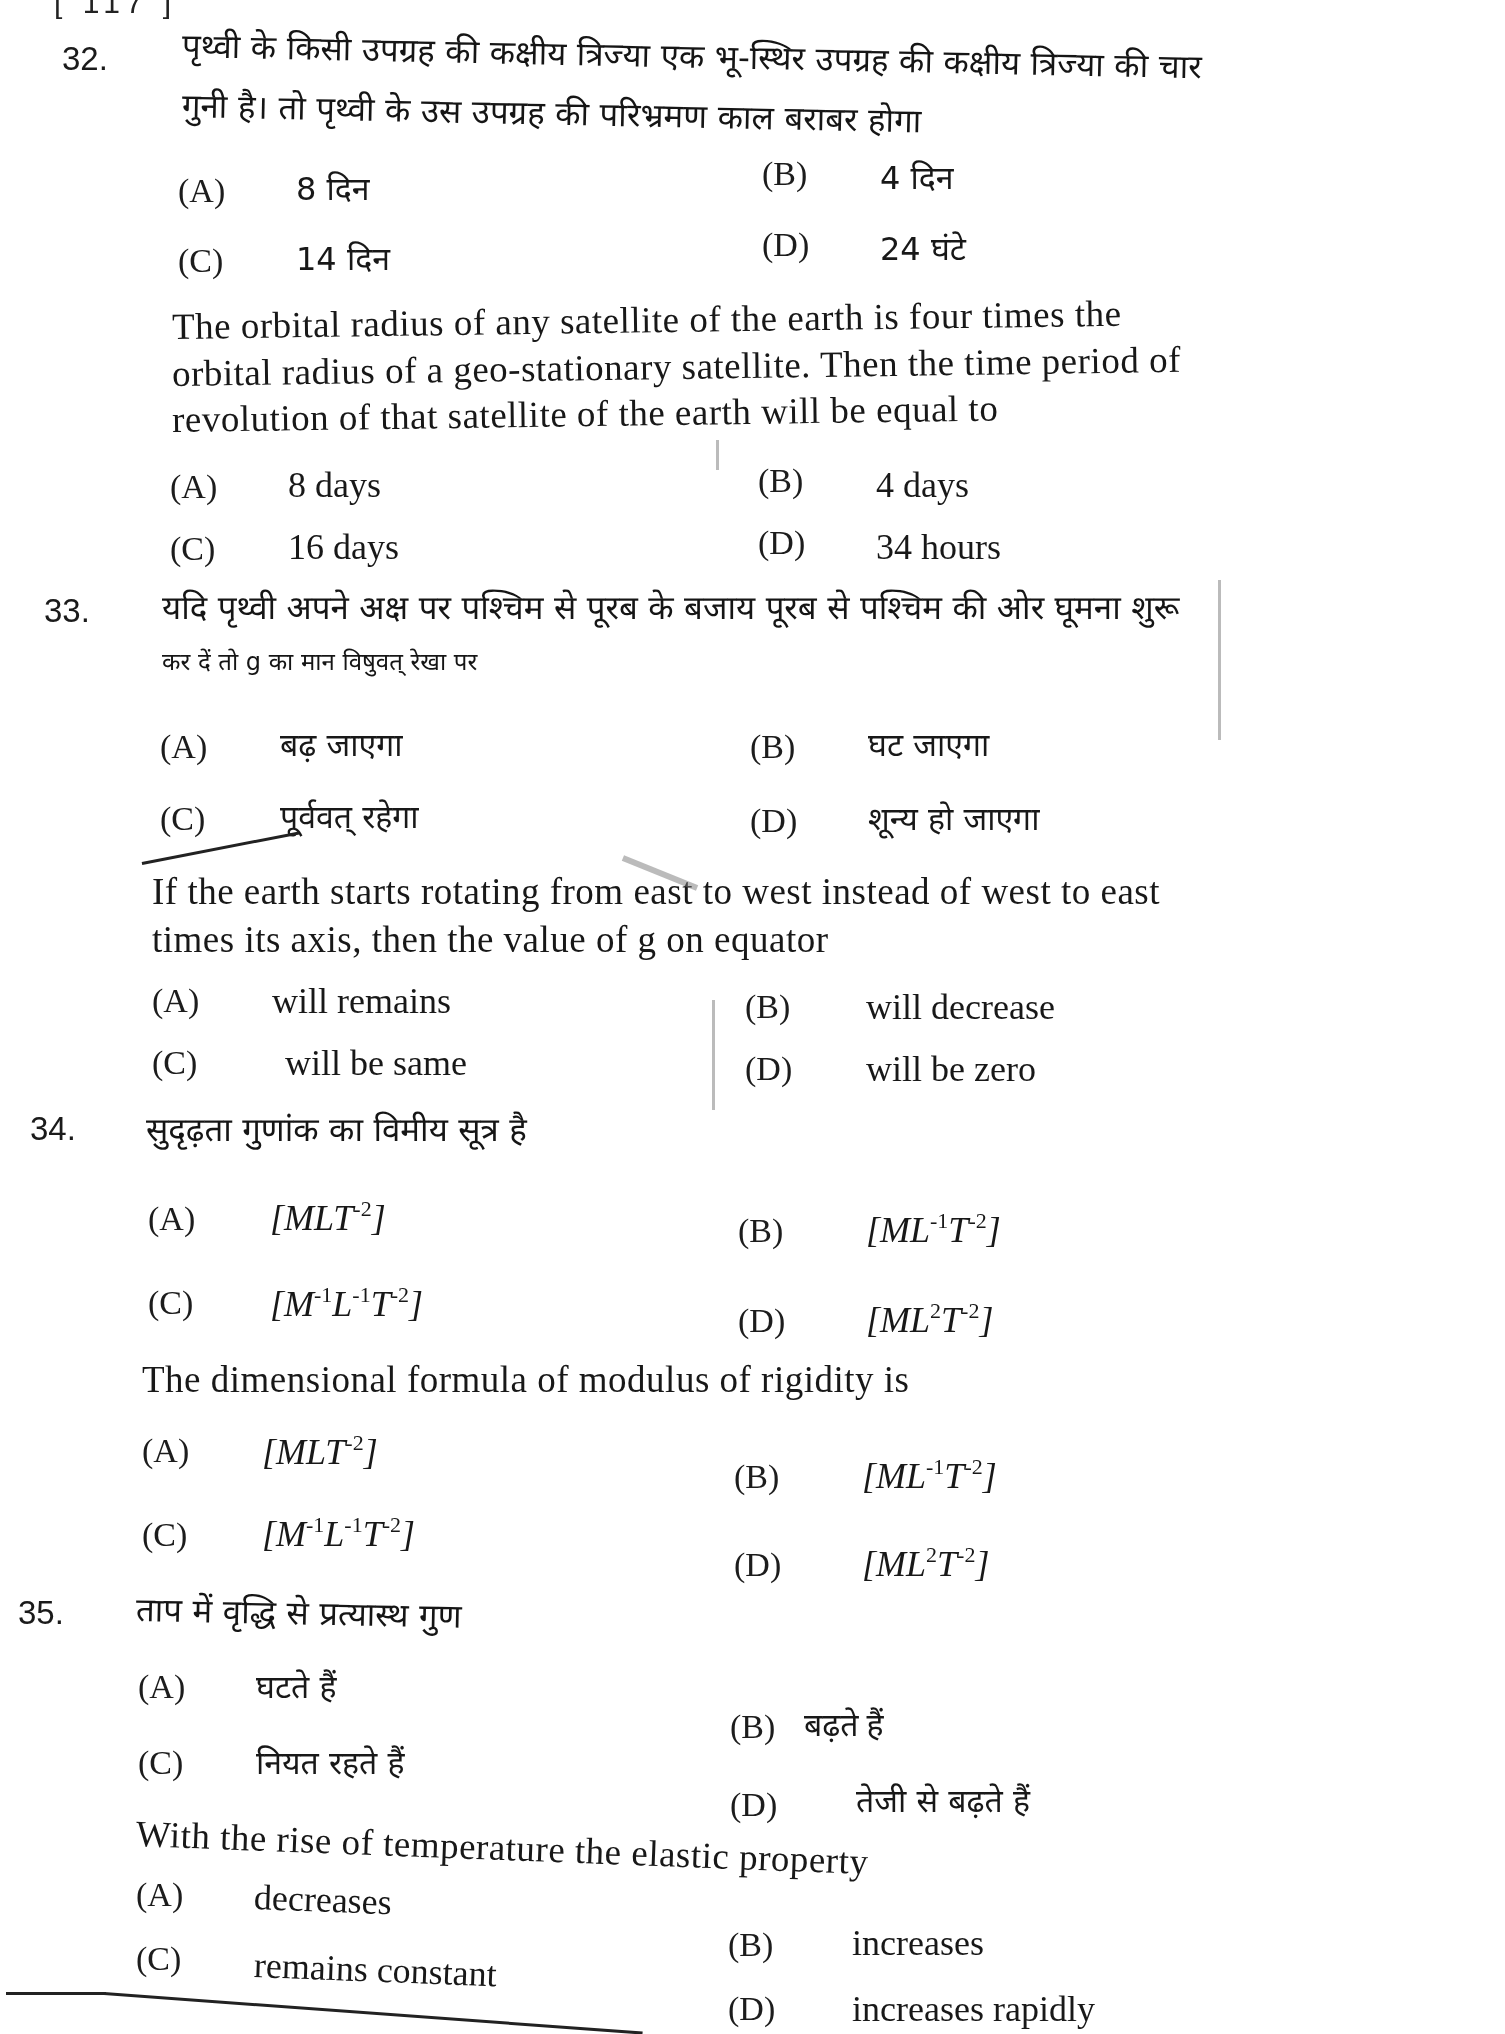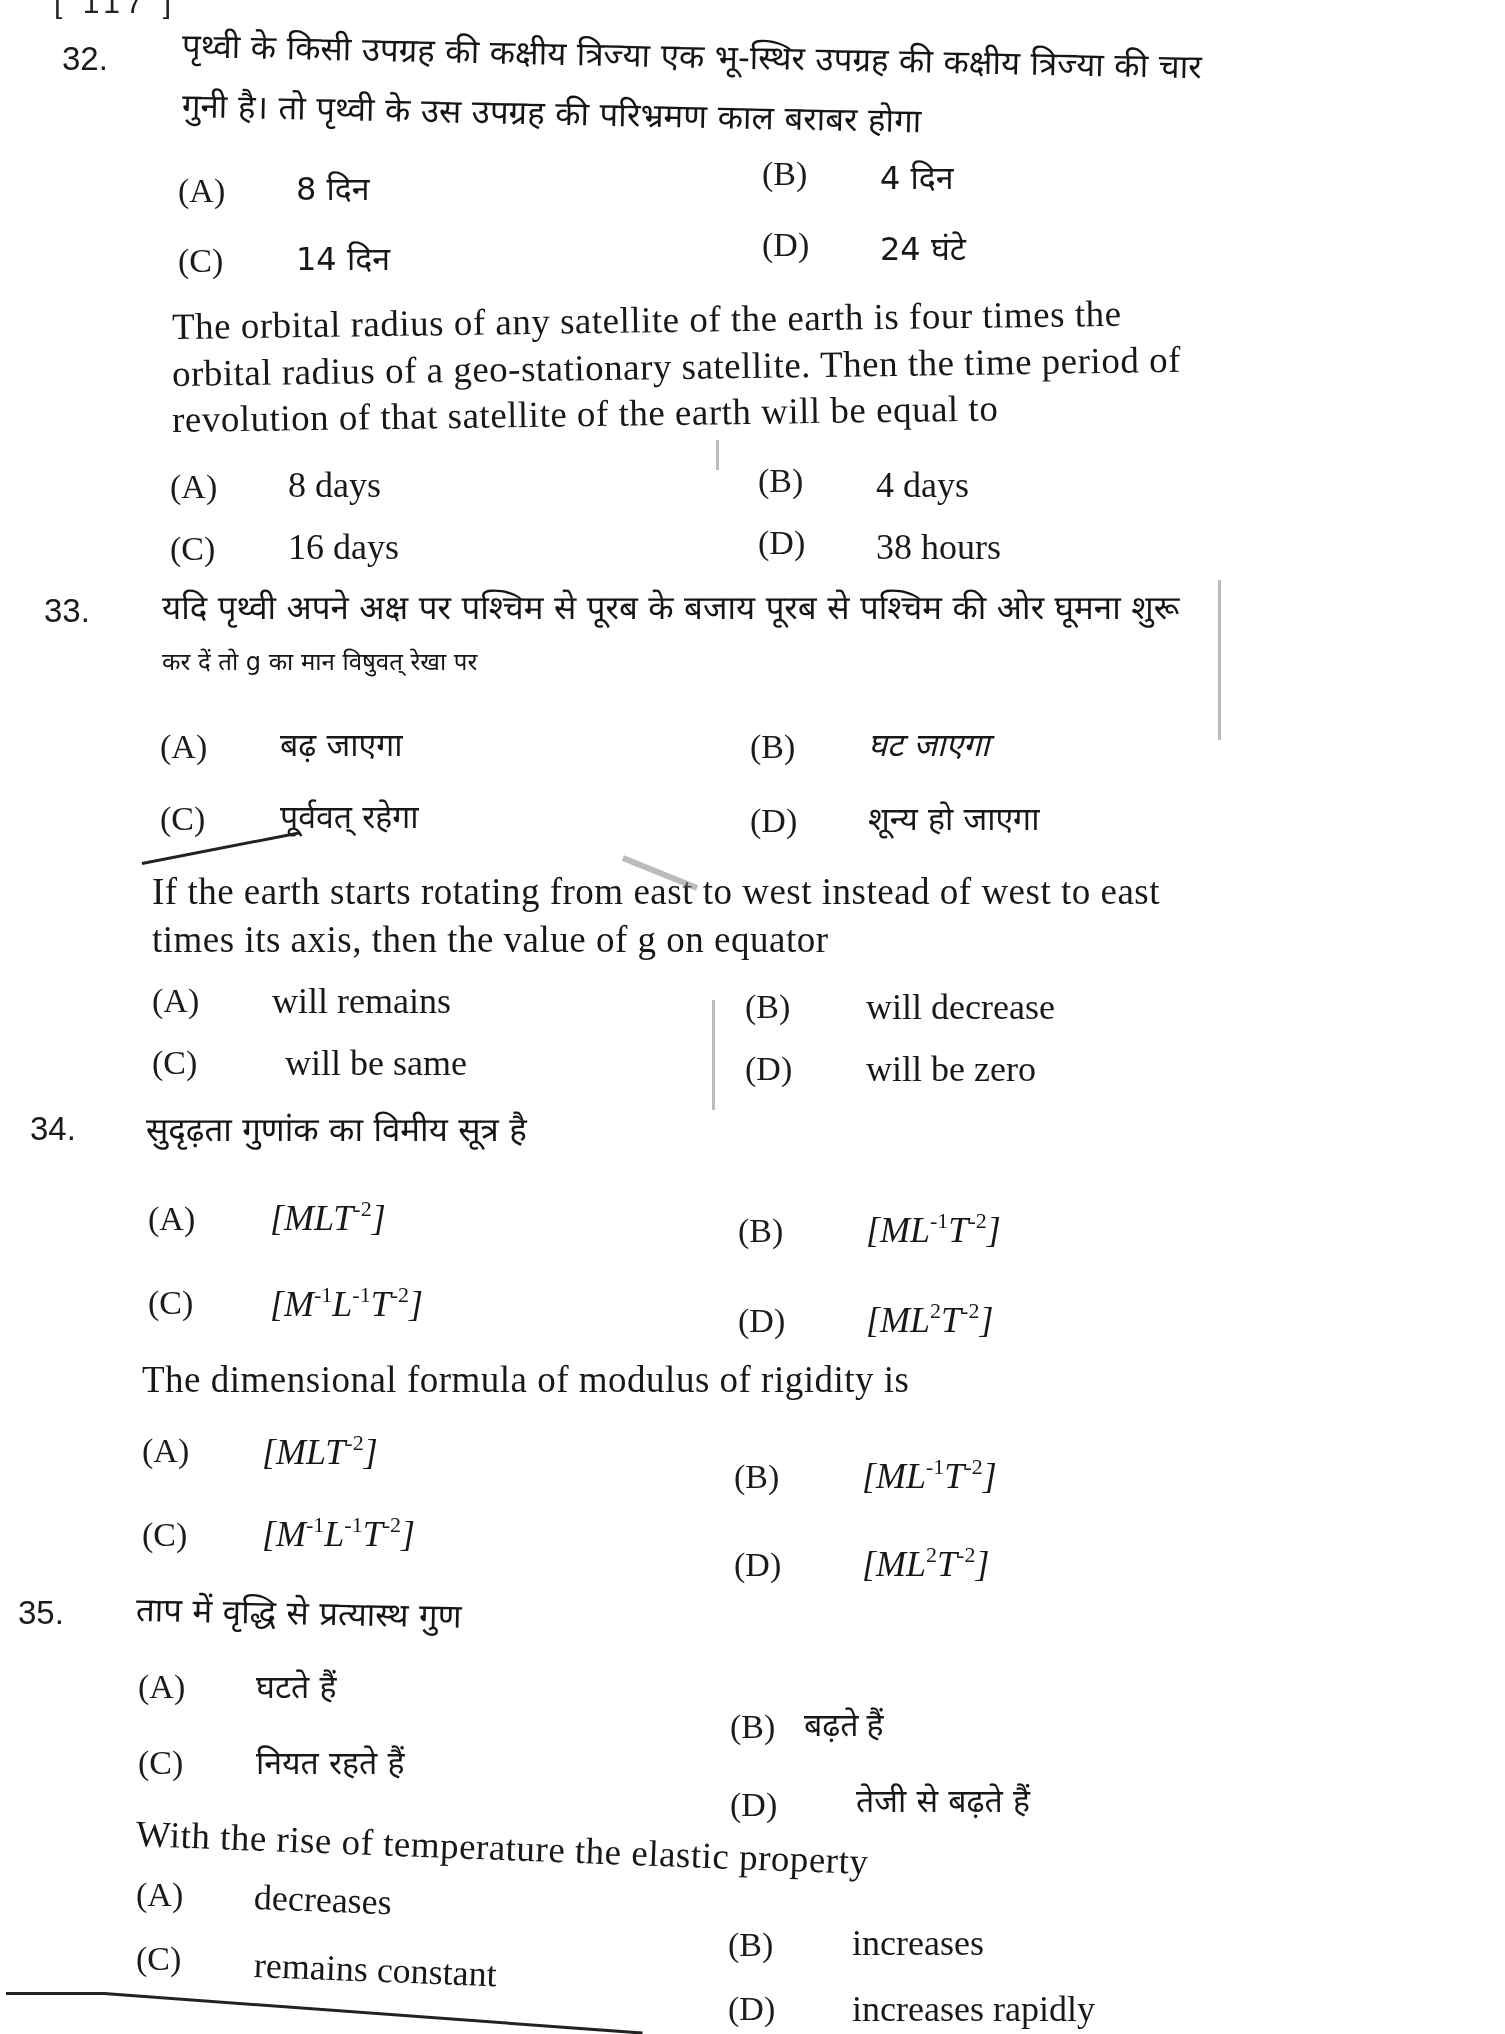--- a/index.html
+++ b/index.html
@@ -52,34 +52,34 @@
   <div class="abs en rotm" style="left:172px;top:398px;font-size:37px;">revolution of that satellite of the earth will be equal to</div>
 
   <div>
     <span class="abs opt-label" style="left:170px;top:468px;">(A)</span>
     <span class="abs opt-text" style="left:288px;top:464px;">8 days</span>
     <span class="abs opt-label" style="left:758px;top:462px;">(B)</span>
     <span class="abs opt-text" style="left:876px;top:464px;">4 days</span>
     <span class="abs opt-label" style="left:170px;top:530px;">(C)</span>
     <span class="abs opt-text" style="left:288px;top:526px;">16 days</span>
     <span class="abs opt-label" style="left:758px;top:524px;">(D)</span>
-    <span class="abs opt-text" style="left:876px;top:526px;">38 hours</span>
+    <span class="abs opt-text" style="left:876px;top:526px;">34 hours</span>
   </div>
 </div>
 
 <div>
   <div class="abs qnum" style="left:44px;top:592px;">33.</div>
   <div class="abs hi" style="left:162px;top:584px;font-size:33px;">यदि पृथ्वी अपने अक्ष पर पश्चिम से पूरब के बजाय पूरब से पश्चिम की ओर घूमना शुरू</div>
   <div class="abs hi" style="left:162px;top:644px;font-size:24px;">कर दें तो g का मान विषुवत् रेखा पर</div>
 
   <div>
     <span class="abs opt-label" style="left:160px;top:728px;">(A)</span>
     <span class="abs opt-hi" style="left:280px;top:722px;">बढ़ जाएगा</span>
     <span class="abs opt-label" style="left:750px;top:728px;">(B)</span>
-    <span class="abs opt-hi" style="left:868px;top:722px;font-style:italic;">घट जाएगा</span>
+    <span class="abs opt-hi" style="left:868px;top:722px;">घट जाएगा</span>
     <span class="abs opt-label" style="left:160px;top:800px;">(C)</span>
     <span class="abs opt-hi" style="left:280px;top:794px;">पूर्ववत् रहेगा</span>
     <span class="abs opt-label" style="left:750px;top:802px;">(D)</span>
     <span class="abs opt-hi" style="left:868px;top:796px;">शून्य हो जाएगा</span>
   </div>
 
   <div class="pen" style="left:142px;top:862px;width:160px;transform:rotate(-11deg);"></div>
 
   <div class="abs en" style="left:152px;top:870px;font-size:37px;">If the earth starts rotating from east to west instead of west to east</div>
   <div class="abs en" style="left:152px;top:918px;font-size:37px;">times its axis, then the value of g on equator</div>

